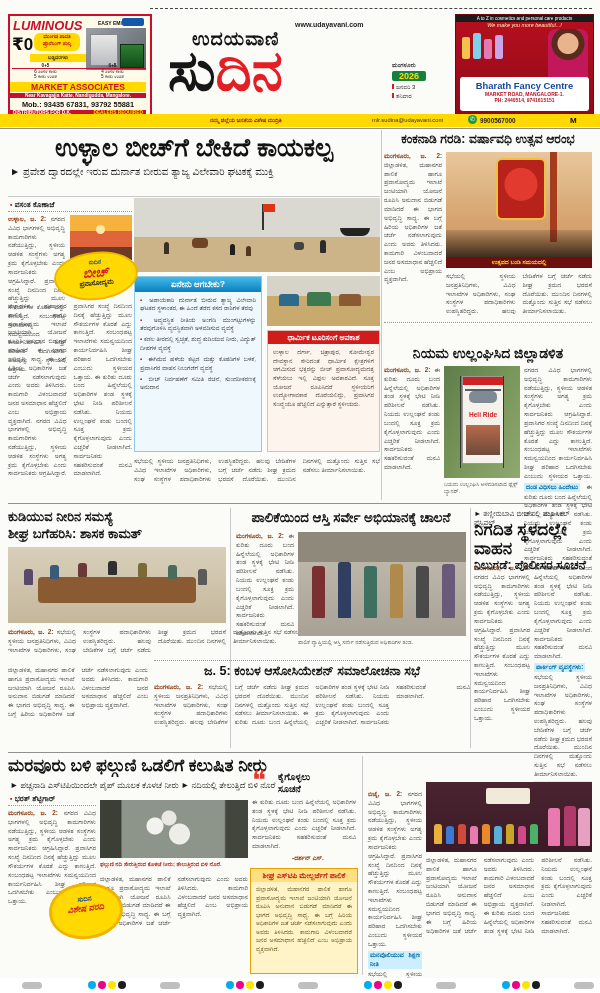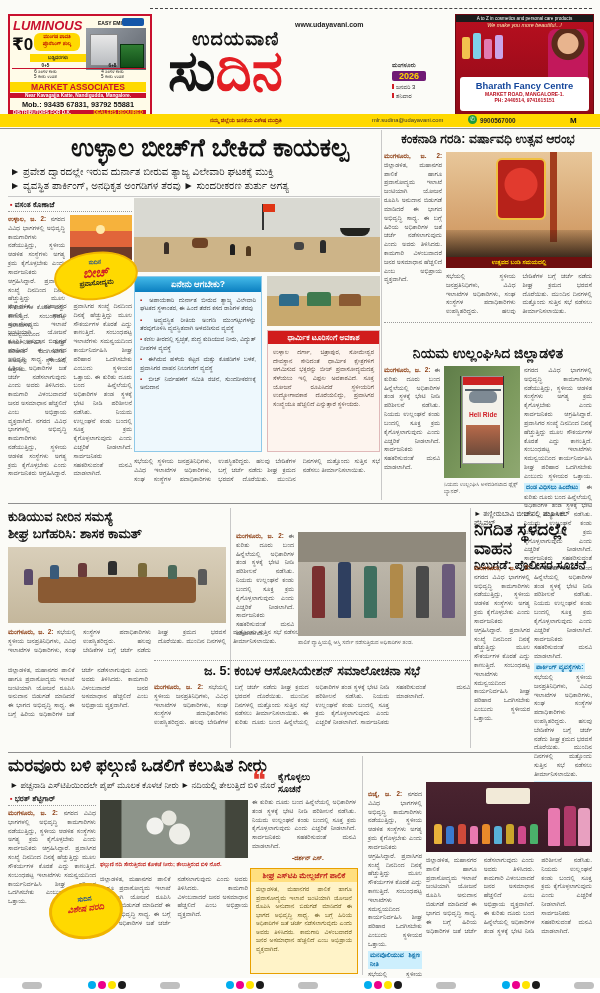--- a/index.html
+++ b/index.html
@@ -72,21 +72,21 @@
       <span style="font-size:4.8px;font-weight:bold;color:#ffd900;">DEALERS REQUIRED</span>
     </div>
   </div>
 
   <div class="abs" style="left:295px;top:21px;font-size:7px;font-weight:bold;color:#222;">www.udayavani.com</div>
   <div class="abs" style="left:192px;top:28px;font-size:19px;font-weight:bold;color:#141414;letter-spacing:1px;">ಉದಯವಾಣಿ</div>
   <div class="abs" style="left:168px;top:40px;font-size:56px;font-weight:bold;line-height:1.1;"><span style="color:#161616;">ಸು</span><span style="color:#e31e24;">ದಿನ</span></div>
 
   <div class="abs" style="left:392px;top:62px;width:54px;">
     <div style="font-size:6px;font-weight:bold;color:#333;">ಮಂಗಳೂರು</div>
-    <div style="margin-top:2px;width:34px;background:#701a75;color:#ffd900;font-size:9px;font-weight:bold;text-align:center;border-radius:2px;">2026</div>
+    <div style="margin-top:2px;width:34px;background:#15803d;color:#ffd900;font-size:9px;font-weight:bold;text-align:center;border-radius:2px;">2026</div>
     <div style="margin-top:3px;font-size:6px;color:#222;"><span class="smallred"></span><span>ಜನವರಿ 3</span></div>
     <div style="margin-top:2px;font-size:6px;color:#222;"><span class="smallred"></span><span>ಶನಿವಾರ</span></div>
   </div>
 
   <div class="abs photo" style="left:455px;top:14px;width:137px;height:100px;background:linear-gradient(#b80f1f,#8e0a18);border:1px solid #6d0812;">
     <div style="background:#1b1b1b;color:#fff;font-size:4.6px;text-align:center;padding:1px 0;">A to Z in cosmetics and personal care products</div>
     <div style="color:#ffe9b0;font-size:5.4px;font-style:italic;text-align:center;">We make you more beautiful...!</div>
     <div class="abs" style="left:6px;top:22px;width:8px;height:22px;background:#f2c14e;border-radius:2px;"></div>
     <div class="abs" style="left:17px;top:18px;width:8px;height:26px;background:#7fd1e8;border-radius:2px;"></div>
     <div class="abs" style="left:28px;top:24px;width:8px;height:20px;background:#e27bb1;border-radius:2px;"></div>
@@ -101,23 +101,22 @@
 
   <div class="abs" style="left:0;top:114px;width:600px;height:13px;background:#ffd900;">
     <span class="abs" style="left:210px;top:3px;font-size:5.6px;font-weight:bold;color:#8a1010;">ನಮ್ಮ ಜಿಲ್ಲೆಯ ಜನತೆಯ ವಿಶೇಷ ಮುದ್ರಿತಿ</span>
     <span class="abs" style="left:372px;top:3px;font-size:5.8px;color:#333;">mlr.sudina@udayavani.com</span>
     <span class="abs" style="left:468px;top:1px;width:9px;height:9px;background:#1c9b3c;border-radius:50%;color:#fff;font-size:6px;text-align:center;line-height:9px;">✆</span>
     <span class="abs" style="left:480px;top:3px;font-size:6.4px;font-weight:bold;color:#222;">9900567000</span>
     <span class="abs" style="left:570px;top:2px;font-size:8px;font-weight:bold;color:#111;">M</span>
   </div>
   <div class="abs rule" style="left:0;top:128px;width:600px;"></div>
 
-  <div class="abs hl" style="left:24px;top:133px;width:372px;font-size:25px;text-align:center;">ಉಳ್ಳಾಲ ಬೀಚ್‌ಗೆ ಬೇಕಿದೆ ಕಾಯಕಲ್ಪ</div>
+  <div class="abs hl" style="left:8px;top:133px;width:372px;font-size:25px;text-align:center;">ಉಳ್ಳಾಲ ಬೀಚ್‌ಗೆ ಬೇಕಿದೆ ಕಾಯಕಲ್ಪ</div>
   <div class="abs deck" style="left:10px;top:166px;width:370px;font-size:10.2px;">► ಪ್ರವೇಶ ದ್ವಾರದಲ್ಲೇ ಇರುವ ದುರ್ನಾತ ಬೀರುವ ತ್ಯಾಜ್ಯ ವಿಲೇವಾರಿ ಘಟಕಕ್ಕೆ ಮುಕ್ತಿ</div>
-  <div class="abs deck" style="left:10px;top:180px;width:370px;font-size:10.2px;">► ವ್ಯವಸ್ಥಿತ ಪಾರ್ಕಿಂಗ್, ಅನಧಿಕೃತ ಅಂಗಡಿಗಳ ತೆರವು ► ಸುಂದರೀಕರಣ ತುರ್ತು ಅಗತ್ಯ</div>
   <div class="abs" style="left:8px;top:196px;width:372px;border-top:1px solid #c9c9c9;"></div>
   <div class="abs byline" style="left:10px;top:200px;">ವಸಂತ ಕೊಣಾಜೆ</div>
   <div class="abs dotted" style="left:8px;top:211px;width:124px;"></div>
 
   <div class="abs bodytxt" style="left:8px;top:215px;width:57px;height:82px;">
     <span class="dl">ಉಳ್ಳಾಲ, ಜ. 2:</span> <span>ನಗರದ ವಿವಿಧ ಭಾಗಗಳಲ್ಲಿ ಅಭಿವೃದ್ಧಿ ಕಾಮಗಾರಿಗಳು ನಡೆಯುತ್ತಿದ್ದು, ಸ್ಥಳೀಯ ಆಡಳಿತ ಸಂಸ್ಥೆಗಳು ಅಗತ್ಯ ಕ್ರಮ ಕೈಗೊಳ್ಳಬೇಕು ಎಂದು ಸಾರ್ವಜನಿಕರು ಆಗ್ರಹಿಸಿದ್ದಾರೆ. ಪ್ರವಾಸಿಗರ ಸಂಖ್ಯೆ ದಿನದಿಂದ ದಿನಕ್ಕೆ ಹೆಚ್ಚುತ್ತಿದ್ದು ಮೂಲ ಸೌಕರ್ಯಗಳ ಕೊರತೆ ಎದ್ದು ಕಾಣುತ್ತಿದೆ. ಸಂಬಂಧಪಟ್ಟ ಇಲಾಖೆಗಳು ಸಮನ್ವಯದಿಂದ ಕಾರ್ಯನಿರ್ವಹಿಸಿ ಶೀಘ್ರ ಪರಿಹಾರ ಒದಗಿಸಬೇಕು ಎಂಬುದು ಸ್ಥಳೀಯರ ಒತ್ತಾಯ.</span>
   </div>
   <div class="abs photo" style="left:70px;top:215px;width:62px;height:45px;background:linear-gradient(#f6b23c 0 35%,#e1653a 36% 70%,#6e3a28 71%);">
     <div class="abs" style="left:26px;top:10px;width:9px;height:9px;background:#ffe9a8;border-radius:50%;"></div>
   </div>
@@ -222,20 +221,21 @@
     <span class="p-fig" style="left:190px;top:22px;width:9px;height:16px;background:#5a5a5a;"></span>
   </div>
   <div class="abs bodytxt cols3" style="left:8px;top:628px;width:218px;height:34px;">
     <span class="dl">ಮಂಗಳೂರು, ಜ. 2:</span> <span>ಸಭೆಯಲ್ಲಿ ಸ್ಥಳೀಯ ಜನಪ್ರತಿನಿಧಿಗಳು, ವಿವಿಧ ಇಲಾಖೆಗಳ ಅಧಿಕಾರಿಗಳು, ಸಂಘ ಸಂಸ್ಥೆಗಳ ಪದಾಧಿಕಾರಿಗಳು ಉಪಸ್ಥಿತರಿದ್ದರು. ಹಲವು ಬೇಡಿಕೆಗಳ ಬಗ್ಗೆ ಚರ್ಚೆ ನಡೆದು ಶೀಘ್ರ ಕ್ರಮದ ಭರವಸೆ ದೊರೆಯಿತು. ಮುಂದಿನ ದಿನಗಳಲ್ಲಿ ಮತ್ತೊಂದು ಸುತ್ತಿನ ಸಭೆ ನಡೆಸಲು ತೀರ್ಮಾನಿಸಲಾಯಿತು.</span>
   </div>
   <div class="abs bodytxt cols2" style="left:8px;top:666px;width:140px;height:82px;">
     <span>ಜಿಲ್ಲಾಡಳಿತ, ಮಹಾನಗರ ಪಾಲಿಕೆ ಹಾಗೂ ಪ್ರವಾಸೋದ್ಯಮ ಇಲಾಖೆ ಜಂಟಿಯಾಗಿ ಯೋಜನೆ ರೂಪಿಸಿ ಅನುದಾನ ಬಿಡುಗಡೆ ಮಾಡಿದರೆ ಈ ಭಾಗದ ಅಭಿವೃದ್ಧಿ ಸಾಧ್ಯ. ಈ ಬಗ್ಗೆ ಹಿರಿಯ ಅಧಿಕಾರಿಗಳ ಜತೆ ಚರ್ಚೆ ನಡೆಸಲಾಗುವುದು ಎಂದು ಅವರು ತಿಳಿಸಿದರು. ಕಾಮಗಾರಿ ವಿಳಂಬವಾದರೆ ಜನರ ಅಸಮಾಧಾನ ಹೆಚ್ಚಲಿದೆ ಎಂಬ ಅಭಿಪ್ರಾಯ ವ್ಯಕ್ತವಾಗಿದೆ.</span>
   </div>
   <div class="abs vrule" style="left:230px;top:508px;height:240px;"></div>
 
+  <div class="abs hl" style="left:236px;top:510px;width:230px;font-size:13.4px;text-align:center;">ಪಾಲಿಕೆಯಿಂದ ಆಸ್ತಿ ಸರ್ವೇ ಅಭಿಯಾನಕ್ಕೆ ಚಾಲನೆ</div>
   <div class="abs bodytxt" style="left:236px;top:532px;width:58px;height:114px;">
     <span class="dl">ಮಂಗಳೂರು, ಜ. 2:</span> <span>ಈ ಕುರಿತು ದೂರು ಬಂದ ಹಿನ್ನೆಲೆಯಲ್ಲಿ ಅಧಿಕಾರಿಗಳ ತಂಡ ಸ್ಥಳಕ್ಕೆ ಭೇಟಿ ನೀಡಿ ಪರಿಶೀಲನೆ ನಡೆಸಿತು. ನಿಯಮ ಉಲ್ಲಂಘನೆ ಕಂಡು ಬಂದಲ್ಲಿ ಸೂಕ್ತ ಕ್ರಮ ಕೈಗೊಳ್ಳಲಾಗುವುದು ಎಂದು ಎಚ್ಚರಿಕೆ ನೀಡಲಾಗಿದೆ. ಸಾರ್ವಜನಿಕರು ಸಹಕರಿಸುವಂತೆ ಮನವಿ ಮಾಡಲಾಗಿದೆ.</span>
   </div>
   <div class="abs photo" style="left:298px;top:532px;width:168px;height:104px;background:linear-gradient(#c5bfb2,#a8a296);">
     <div class="abs" style="left:0;top:0;width:168px;height:30px;background:#8f897c;"></div>
     <span class="p-fig" style="left:14px;top:34px;width:13px;height:52px;background:#7a3030;"></span>
     <span class="p-fig" style="left:40px;top:30px;width:13px;height:56px;background:#2f3f5f;"></span>
     <span class="p-fig" style="left:66px;top:34px;width:13px;height:52px;background:#3f6f5f;"></span>
     <span class="p-fig" style="left:92px;top:32px;width:13px;height:54px;background:#b08a4a;"></span>
     <span class="p-fig" style="left:118px;top:34px;width:13px;height:52px;background:#4a4a4a;"></span>

